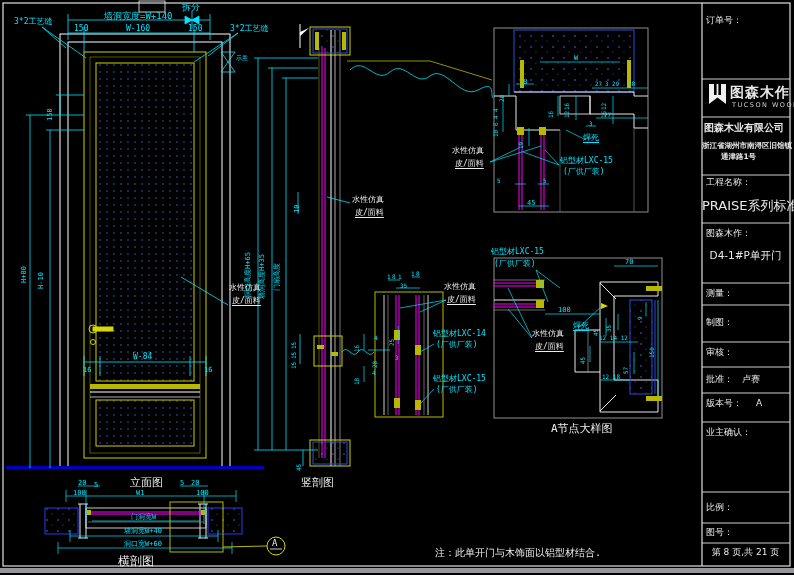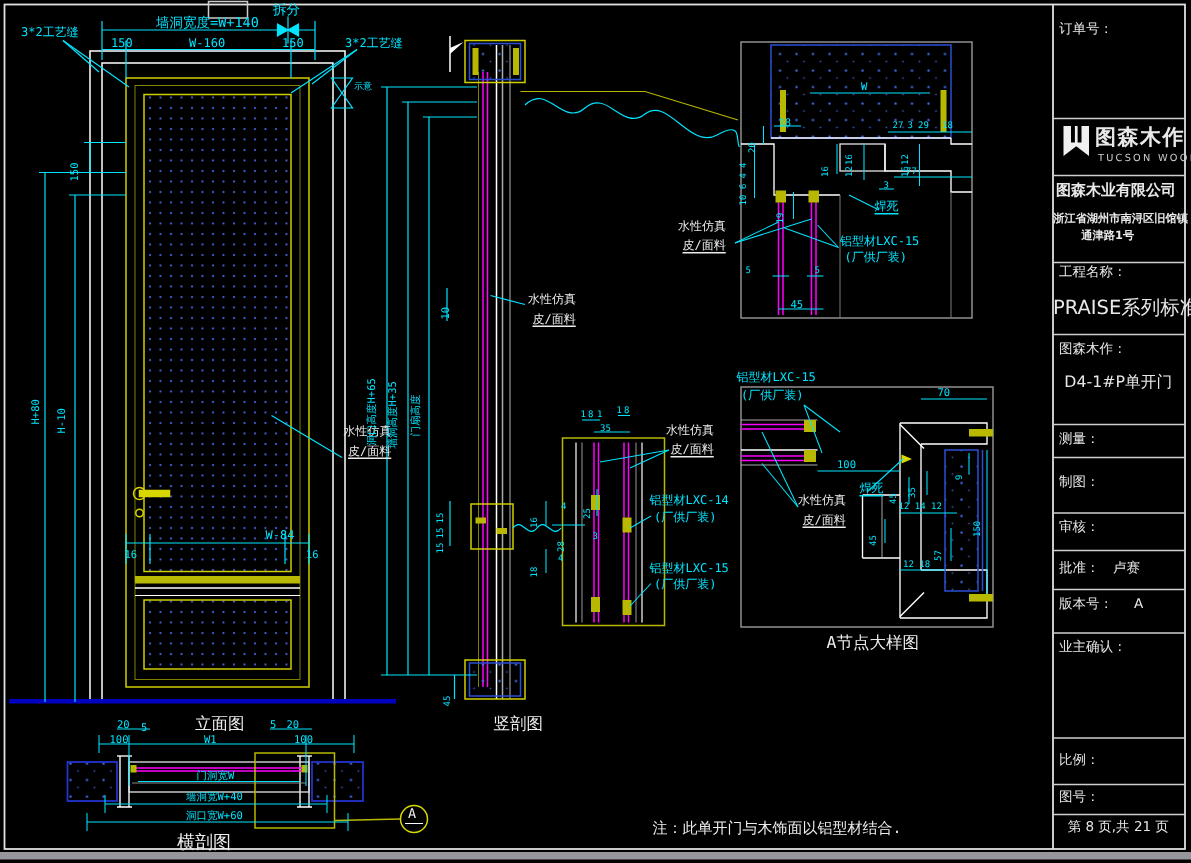--- a/index.html
+++ b/index.html
@@ -326,35 +326,35 @@
       <span class="anno" style="left: 188px; top: 25px; font-size: 8px;">150</span>
       <span class="anno" style="left: 182px; top: 3px; font-size: 9px;">拆分</span>
       <span class="anno" style="left: 14px; top: 18px; font-size: 8px;">3*2工艺缝</span>
       <span class="anno" style="left: 230px; top: 25px; font-size: 8px;">3*2工艺缝</span>
       <span class="anno" style="left: 236px; top: 55px; font-size: 6px;">示意</span>
       <span class="anno" style="left: 54px; top: 114px; font-size: 7px; transform: rotate(-90deg);">150</span>
       <span class="anno" style="left: 28px; top: 276px; font-size: 7px; transform: rotate(-90deg);">H+80</span>
       <span class="anno" style="left: 45px; top: 282px; font-size: 7px; transform: rotate(-90deg);">H-10</span>
       <span class="anno w" style="left: 229px; top: 284px; font-size: 8px;">水性仿真</span>
       <span class="anno w u" style="left: 232px; top: 297px; font-size: 8px;">皮/面料</span>
-      <span class="anno" style="left: 133px; top: 353px; font-size: 8px; margin-left: 44px;">W-84</span>
+      <span class="anno" style="left: 133px; top: 353px; font-size: 8px;">W-84</span>
       <span class="anno" style="left: 83px; top: 367px; font-size: 7px;">16</span>
       <span class="anno" style="left: 204px; top: 367px; font-size: 7px;">16</span>
       <span class="anno w" style="left: 130px; top: 477px; font-size: 11px;">立面图</span>
       <span class="anno" style="left: 252px; top: 290px; font-size: 7px; transform: rotate(-90deg);">洞口高度H+65</span>
       <span class="anno" style="left: 266px; top: 292px; font-size: 7px; transform: rotate(-90deg);">墙洞高度H+35</span>
       <span class="anno" style="left: 281px; top: 284px; font-size: 7px; transform: rotate(-90deg);">门扇高度</span>
       <span class="anno" style="left: 301px; top: 206px; font-size: 7px; transform: rotate(-90deg);">10</span>
       <span class="anno" style="left: 297px; top: 343px; font-size: 6px; transform: rotate(-90deg);">15</span>
       <span class="anno" style="left: 297px; top: 353px; font-size: 6px; transform: rotate(-90deg);">15</span>
       <span class="anno" style="left: 297px; top: 363px; font-size: 6px; transform: rotate(-90deg);">15</span>
       <span class="anno" style="left: 302px; top: 465px; font-size: 6px; transform: rotate(-90deg);">45</span>
       <span class="anno w" style="left: 352px; top: 196px; font-size: 8px;">水性仿真</span>
       <span class="anno w u" style="left: 355px; top: 209px; font-size: 8px;">皮/面料</span>
-      <span class="anno w" style="left: 301px; top: 477px; font-size: 11px; margin-left: 28px;">竖剖图</span>
+      <span class="anno w" style="left: 301px; top: 477px; font-size: 11px;">竖剖图</span>
       <span class="anno" style="left: 574px; top: 55px; font-size: 7px;">W</span>
       <span class="anno" style="left: 519px; top: 79px; font-size: 7px;">18</span>
       <span class="anno" style="left: 505px; top: 96px; font-size: 6px; transform: rotate(-90deg);">20</span>
       <span class="anno" style="left: 499px; top: 106px; font-size: 6px; transform: rotate(-90deg);">4</span>
       <span class="anno" style="left: 499px; top: 113px; font-size: 6px; transform: rotate(-90deg);">4</span>
       <span class="anno" style="left: 499px; top: 120px; font-size: 6px; transform: rotate(-90deg);">6</span>
       <span class="anno" style="left: 499px; top: 131px; font-size: 6px; transform: rotate(-90deg);">10</span>
       <span class="anno" style="left: 554px; top: 112px; font-size: 6px; transform: rotate(-90deg);">16</span>
       <span class="anno" style="left: 595px; top: 81px; font-size: 6px;">27</span>
       <span class="anno" style="left: 605px; top: 81px; font-size: 6px;">3</span>

